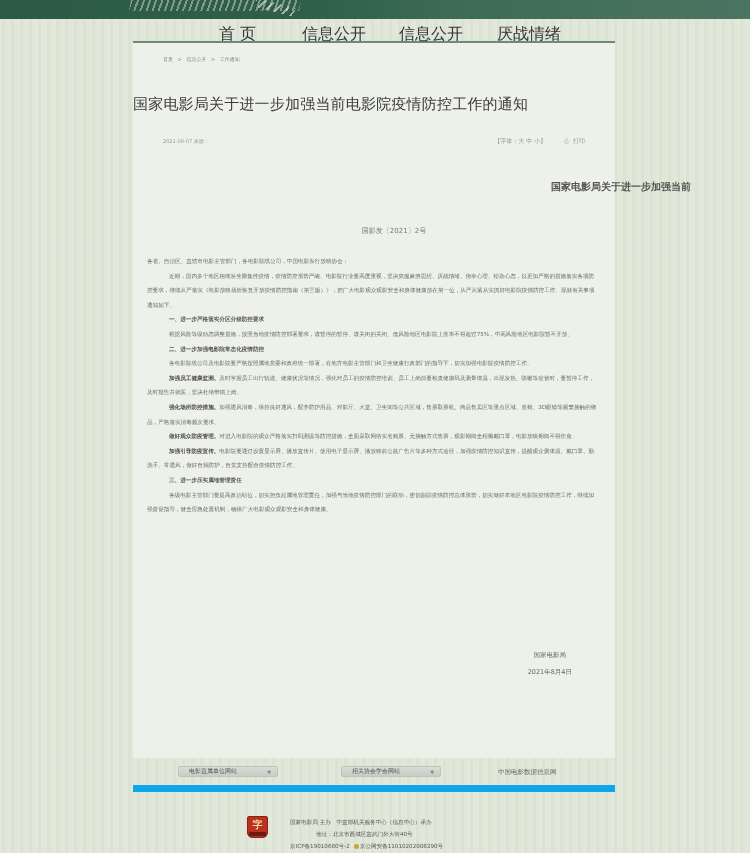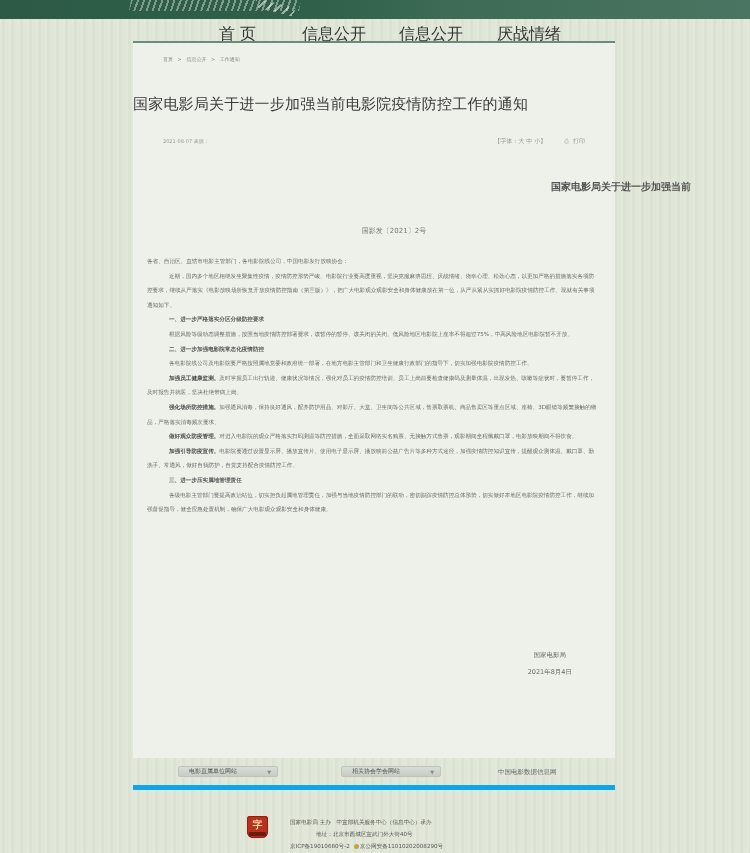--- a/index.html
+++ b/index.html
@@ -53,21 +53,21 @@
     .doc-head { position: absolute; left: 0; top: 136px; width: 558px; text-align: right; font-size: 10px; font-weight: bold; color: #555; line-height: 15px; }
     .doc-no { position: absolute; left: 0; top: 183px; width: 482px; text-align: center; font-size: 7px; color: #777; padding-left: 20px; }
     .body { position: absolute; left: 14px; top: 211px; width: 452px; font-size: 5.6px; line-height: 14.6px; color: #6a6a6a; }
     .body p { margin: 0; }
     .body .ind { text-indent: 22px; }
     .body .h { text-indent: 22px; font-weight: bold; color: #555; }
     .body b { color: #4a4a4a; }
     .sign { position: absolute; right: 43px; top: 604px; font-size: 6.5px; color: #666; text-align: center; line-height: 17px; }
     .linkbar {
       position: absolute; left: 133px; top: 758px; width: 482px; height: 27px;
-      border-bottom: 5px solid #0ea5e9;
+      border-bottom: 7px solid #0ea5e9;
     }
     .pill {
       position: absolute; top: 8px; height: 11px; border-radius: 2px;
       background: linear-gradient(#d9ddd5, #c8ccc4);
       border: 1px solid #bfc4bb;
       font-size: 6px; color: #555; display: flex; align-items: center; justify-content: space-between;
       padding: 0 6px 0 10px; box-sizing: border-box;
     }
     .pill .arr { font-size: 5px; color: #888; margin-left: 4px; }
     .plain { position: absolute; top: 10px; font-size: 6.5px; color: #666; }

